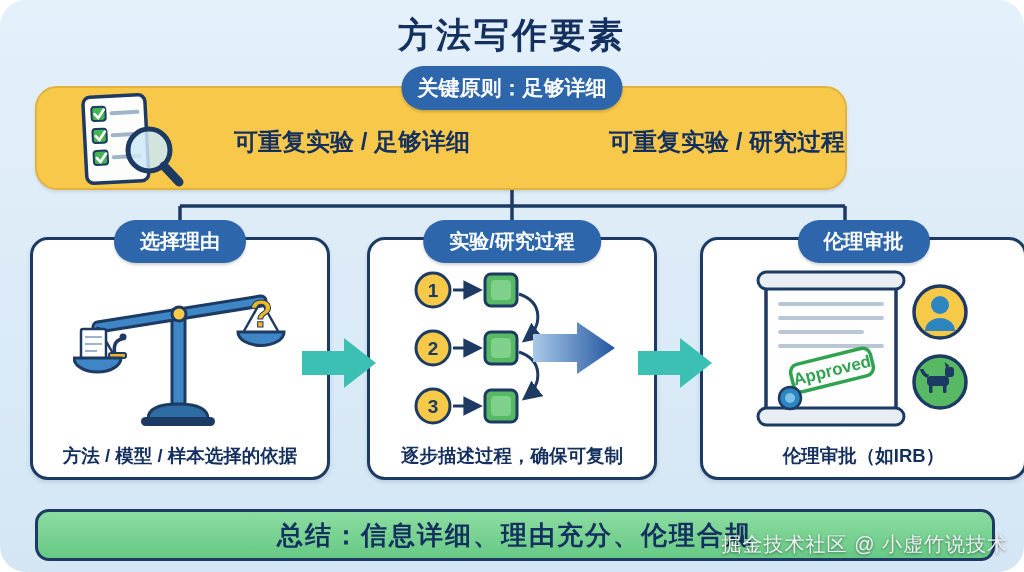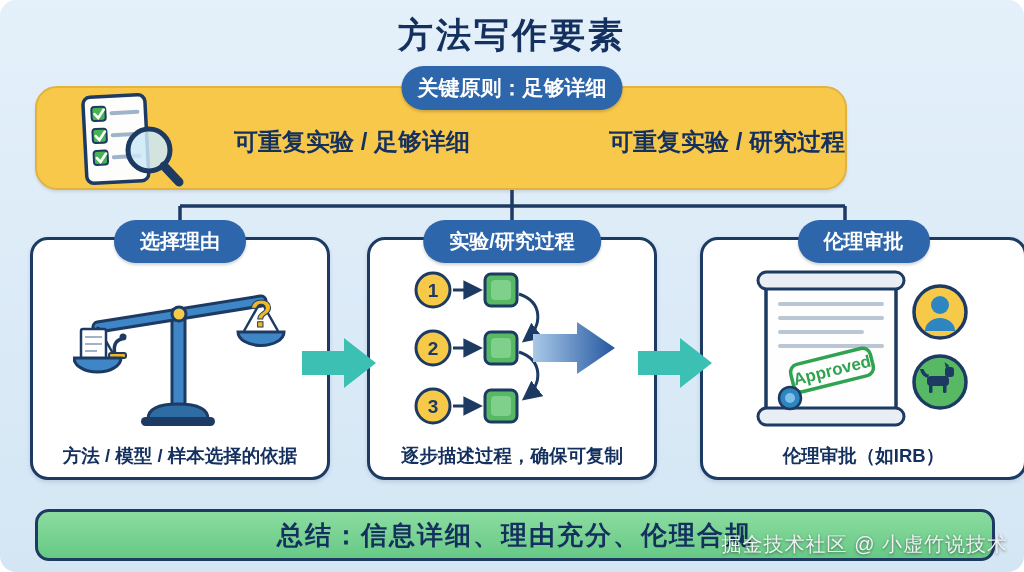--- a/index.html
+++ b/index.html
@@ -1,19 +1,19 @@
 <!DOCTYPE html>
 <html><head>
 <meta charset="utf-8">
 <style>
   html,body { margin:0; padding:0; background:#ffffff; }
   .canvas {
     position:relative; width:1024px; height:572px; overflow:hidden;
     background:linear-gradient(180deg,#e4f0fa 0%,#d4e6f4 100%);
-    border-radius:16px;
+    border-radius:26px;
     font-family:"Liberation Sans", sans-serif;
   }
   .title {
     position:absolute; top:12px; left:0; right:0; margin:0;
     text-align:center; font-size:35px; font-weight:bold; color:#14305e;
     letter-spacing:3px;
   }
   
   .banner {
     position:absolute; left:35px; top:86px; width:812px; height:104px;

